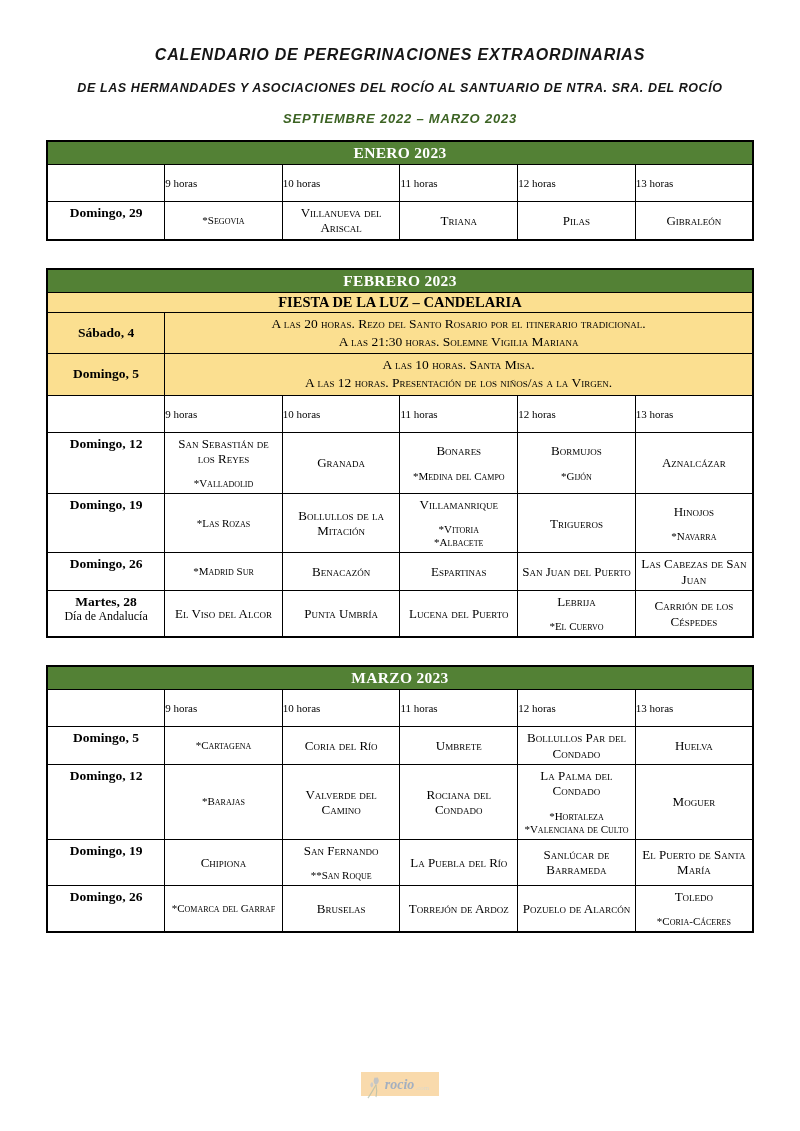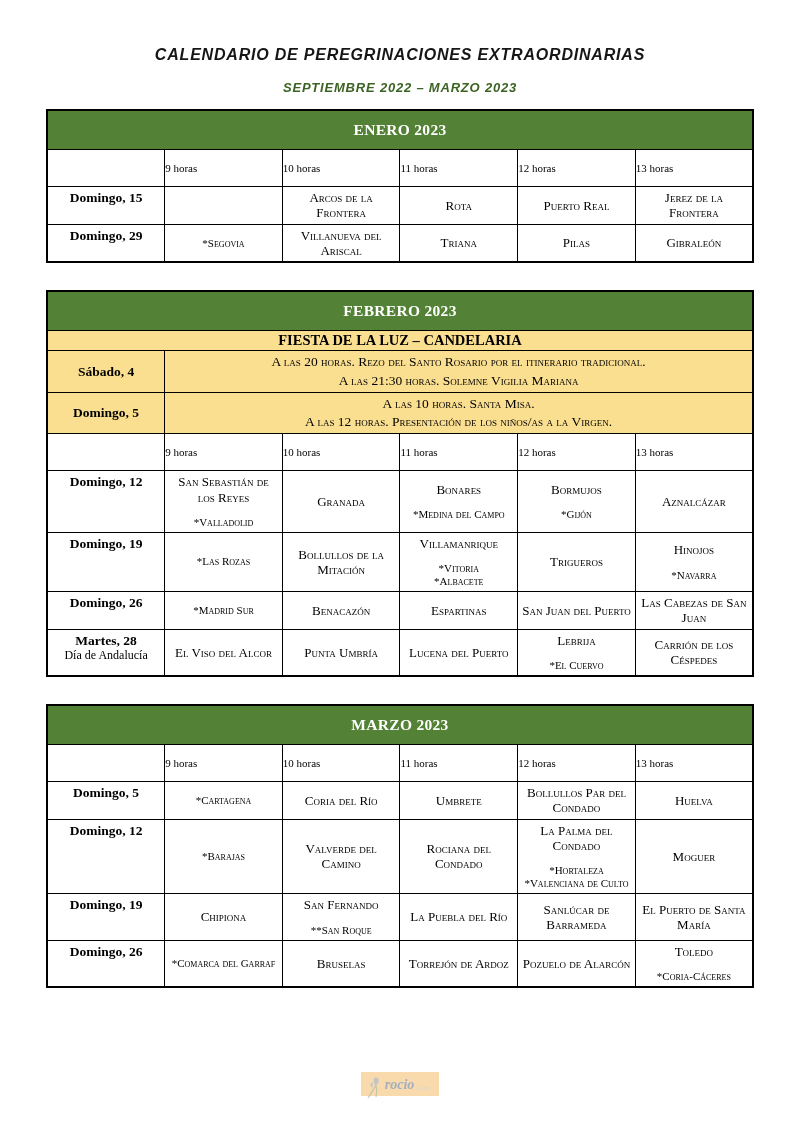--- a/index.html
+++ b/index.html
@@ -27,21 +27,21 @@
 
   
   table.month-table{
     width:708px;margin:0 auto 27px auto;
     border-collapse:collapse;table-layout:fixed;
     border:2px solid #000;
   }
   .month-table td{border:1px solid #000;padding:2px 4px;}
   td.month-header{
     background:var(--green);color:#fff;font-weight:bold;
-    font-size:15.5px;text-align:center;padding:10px 0;letter-spacing:0.3px;
+    font-size:15.5px;text-align:center;padding:2px 0;letter-spacing:0.3px;
   }
   td.hour-header{font-size:11px;padding:12px 0;}
   td.day-cell{
     font-weight:bold;font-size:13.5px;text-align:center;vertical-align:top;padding-top:3px;
   }
   .day-note{font-weight:normal;font-size:12px;line-height:1.05;}
   td.sched-cell{
     font-variant:small-caps;font-size:13px;text-align:center;vertical-align:middle;
     line-height:1.18;padding:3px 3px;
   }
@@ -75,54 +75,37 @@
   }
   .wm-suffix{font-size:7px;color:#d8d3c4;margin-left:1px;line-height:1;}
 </style>
 </head>
 <body>
 
 <div class="page">
 
   <div class="doc-header">
     <div class="doc-title">CALENDARIO DE PEREGRINACIONES EXTRAORDINARIAS</div>
+    <div class="doc-subtitle">DE LAS HERMANDADES Y ASOCIACIONES DEL ROCÍO AL SANTUARIO DE NTRA. SRA. DEL ROCÍO</div>
     <div class="doc-period">SEPTIEMBRE 2022 – MARZO 2023</div>
   </div>
 
   <div id="tables-container">
       <table class="month-table">
         <tbody>
           <tr>
             <td class="month-header" colspan="6">ENERO 2023</td>
           </tr>
           <tr>
             <td class="hour-header"></td>
             <td class="hour-header">9 horas</td>
             <td class="hour-header">10 horas</td>
             <td class="hour-header">11 horas</td>
             <td class="hour-header">12 horas</td>
             <td class="hour-header">13 horas</td>
-          </tr>
-          <tr>
-            <td class="day-cell">
-              <div class="day-label">Domingo, 15</div>
-            </td>
-            <td class="sched-cell"></td>
-            <td class="sched-cell">
-              <span class="line">Arcos de la Frontera</span>
-            </td>
-            <td class="sched-cell">
-              <span class="line">Rota</span>
-            </td>
-            <td class="sched-cell">
-              <span class="line">Puerto Real</span>
-            </td>
-            <td class="sched-cell">
-              <span class="line">Jerez de la Frontera</span>
-            </td>
           </tr>
           <tr>
             <td class="day-cell">
               <div class="day-label">Domingo, 29</div>
             </td>
             <td class="sched-cell">
               <span class="line sub">*Segovia</span>
             </td>
             <td class="sched-cell">
               <span class="line">Villanueva del Ariscal</span>

